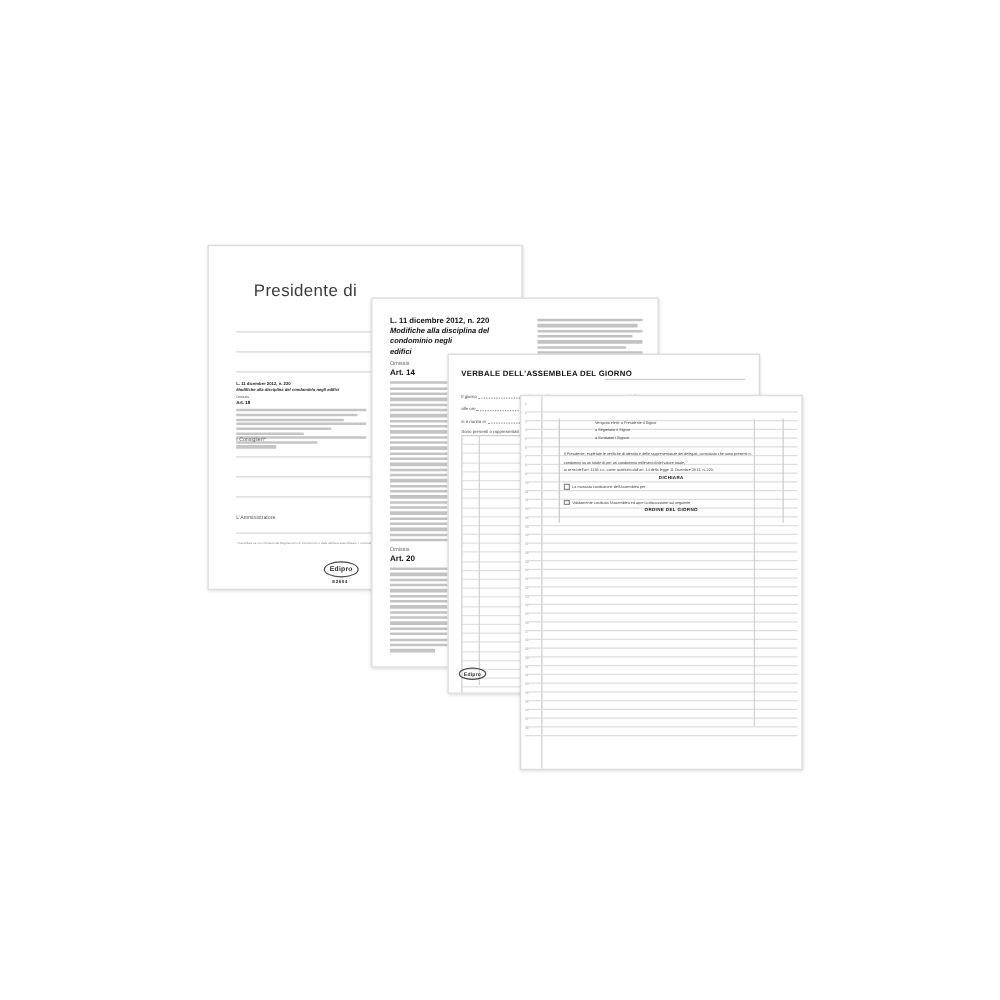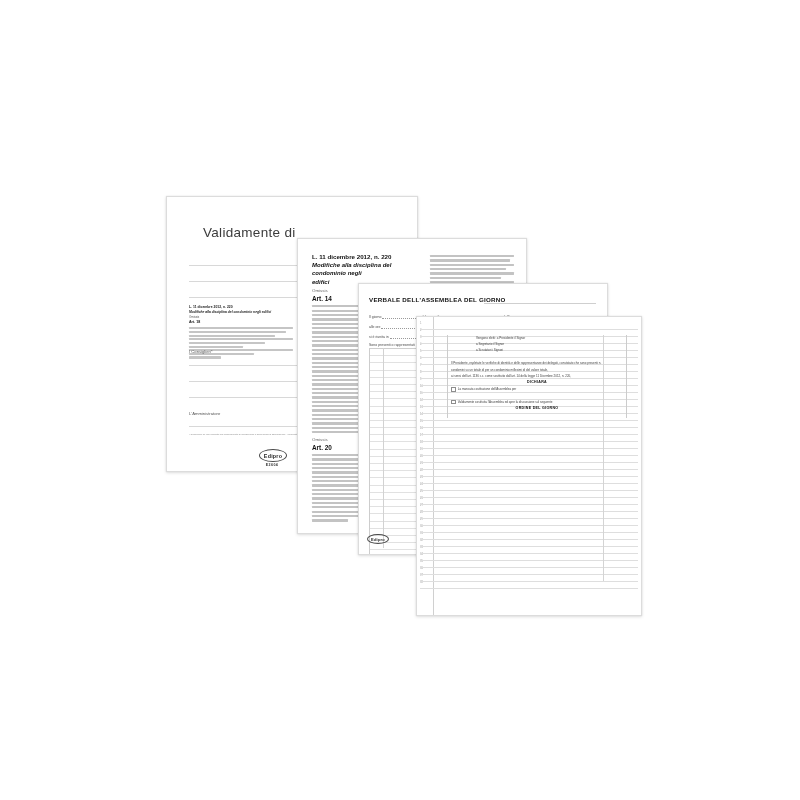--- a/index.html
+++ b/index.html
@@ -98,21 +98,21 @@
   #sheet4 .ir.indent1{padding-left:28px;}
   #sheet4 .chk{display:inline-block;width:2.6px;height:2.6px;border:1px solid #8d8d8d;margin-right:2.2px;}
   #sheet4 .vsplit{position:absolute;left:186px;top:18px;width:1px;height:246px;background:#d4d4d4;}
 </style>
 </head>
 <body>
 
 <div id="stage">
 
   <div class="sheet" id="sheet1">
-    <div class="cover-title">Validamente di</div>
+    <div class="cover-title">Presidente di</div>
     <div class="cover-title-rule"></div>
 
     <div class="rule" style="left:22px;top:68px;width:200px;"></div>
     <div class="rule" style="left:22px;top:84px;width:200px;"></div>
     <div class="rule" style="left:22px;top:100px;width:200px;"></div>
 
     <div class="law-block">
       <div class="lb-t1">L. 11 dicembre 2012, n. 220</div>
       <div class="lb-t2">Modifiche alla disciplina del condominio negli edifici</div>
       <div class="lb-om">Omissis</div>

